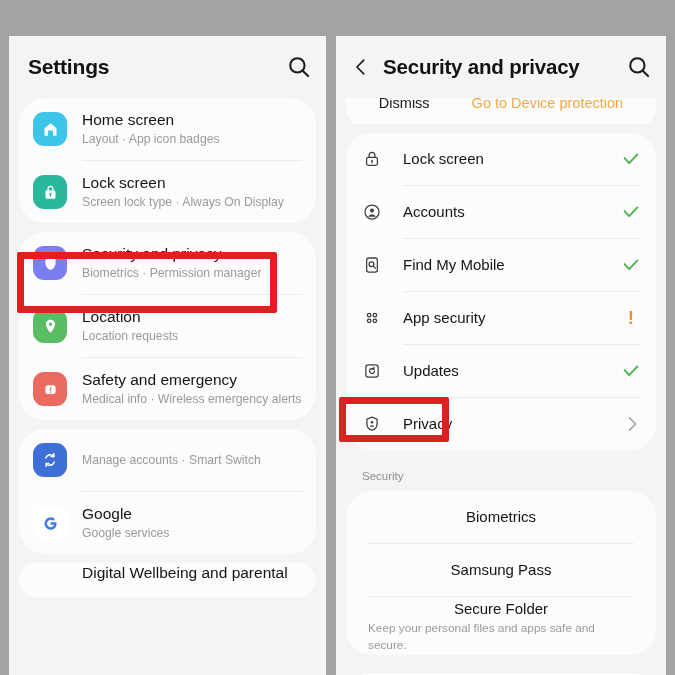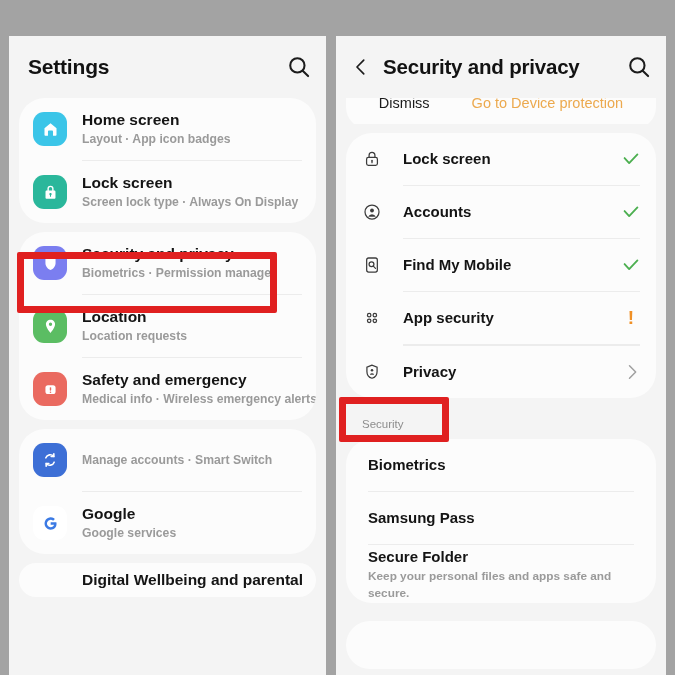--- a/index.html
+++ b/index.html
@@ -65,21 +65,21 @@
     border-radius: 26px;
     margin: 0 10px 9px 10px;
     overflow: hidden;
   }
   .row {
     display: flex;
     align-items: center;
     padding: 0 14px;
     position: relative;
   }
-  .row .txt { flex: 1 1 auto; min-width: 0; font-weight: bold; }
+  .row .txt { flex: 1 1 auto; min-width: 0; }
   .row .ttl {
     font-size: 15.5px;
     color: #141414;
     line-height: 20px;
     white-space: nowrap;
   }
   .row .sub {
     font-size: 12.2px;
     color: #9a9a9a;
     line-height: 17px;
@@ -126,21 +126,21 @@
 
   
   .sect-cap {
     font-size: 11.5px;
     color: #8d8d8d;
     padding: 11px 0 9px 26px;
   }
 
   
   .srow { padding: 0 22px; min-height: 52px; align-items: center; }
-  .srow .ttl { font-size: 15px; }
+  .srow .ttl { font-size: 15px; text-align: center; }
   .srow .sub { font-size: 11.8px; color: #9a9a9a; white-space: normal; }
   .ssep { margin-left: 22px; margin-right: 22px; }
 
   
   .banner-clip {
     position: relative;
     height: 26px;
     margin: 0 10px 9px 10px;
     overflow: hidden;
   }
@@ -280,21 +280,21 @@
           </div>
           <div class="txt">
             <div class="ttl">Google</div>
             <div class="sub">Google services</div>
           </div>
         </div>
       </div>
 
 
       <div class="card" style="margin-bottom:0">
-        <div class="row cut-row" style="padding-left:63px;align-items:center">
+        <div class="row cut-row" style="padding-left:63px;align-items:flex-start">
           <div class="txt">
             <div class="ttl">Digital Wellbeing and parental</div>
           </div>
         </div>
       </div>
 
       <div class="redbox" style="left:8px; top:216px; width:260px; height:61px;"></div>
 
     </div>
   </div>
@@ -396,20 +396,37 @@
           </div>
           <div class="txt">
             <div class="ttl">App security</div>
           </div>
           <div class="status">
             <span class="bang">!</span>
           </div>
         </div>
         <div class="sep rsep"></div>
 
+        <div class="row rrow">
+          <div class="line-ico">
+            <svg width="20" height="20" viewBox="0 0 24 24" fill="none" stroke="currentColor" stroke-width="1.5">
+              <rect x="4.6" y="4.6" width="14.8" height="14.8" rx="3.2"></rect>
+              <path d="M15 12a3 3 0 1 1-1.1-2.3" stroke-linecap="round"></path>
+              <polyline points="14.3,6.9 14.3,9.8 11.5,9.8"></polyline>
+            </svg>
+          </div>
+          <div class="txt">
+            <div class="ttl">Updates</div>
+          </div>
+          <div class="status">
+            <svg class="chk" width="22" height="22" viewBox="0 0 24 24" fill="none" stroke="#4caf50" stroke-width="2" stroke-linecap="round" stroke-linejoin="round">
+                <polyline points="5,11 10,16.5 19,7"></polyline>
+              </svg>
+          </div>
+        </div>
         <div class="sep rsep"></div>
 
         <div class="row rrow">
           <div class="line-ico">
             <svg width="20" height="20" viewBox="0 0 24 24" fill="none" stroke="currentColor" stroke-width="1.5">
               <path d="M12 3.8 5.9 6.3v5c0 3.8 2.5 7.2 6.1 8.2 3.6-1 6.1-4.4 6.1-8.2v-5z"></path>
               <circle cx="12" cy="10" r="1.5" fill="currentColor" stroke="none"></circle>
               <path d="M9.4 15.2a2.8 2.8 0 0 1 5.2 0" fill="currentColor" stroke="none"></path>
             </svg>
           </div>

